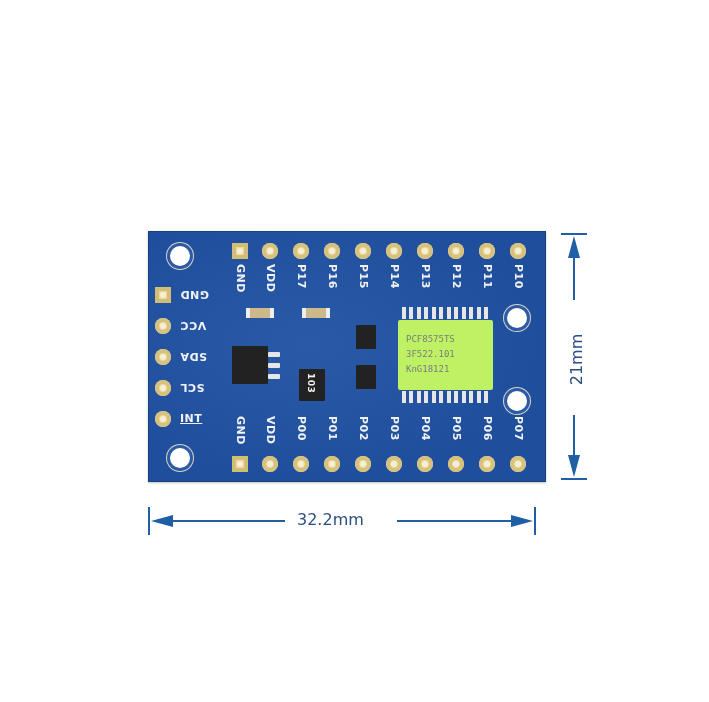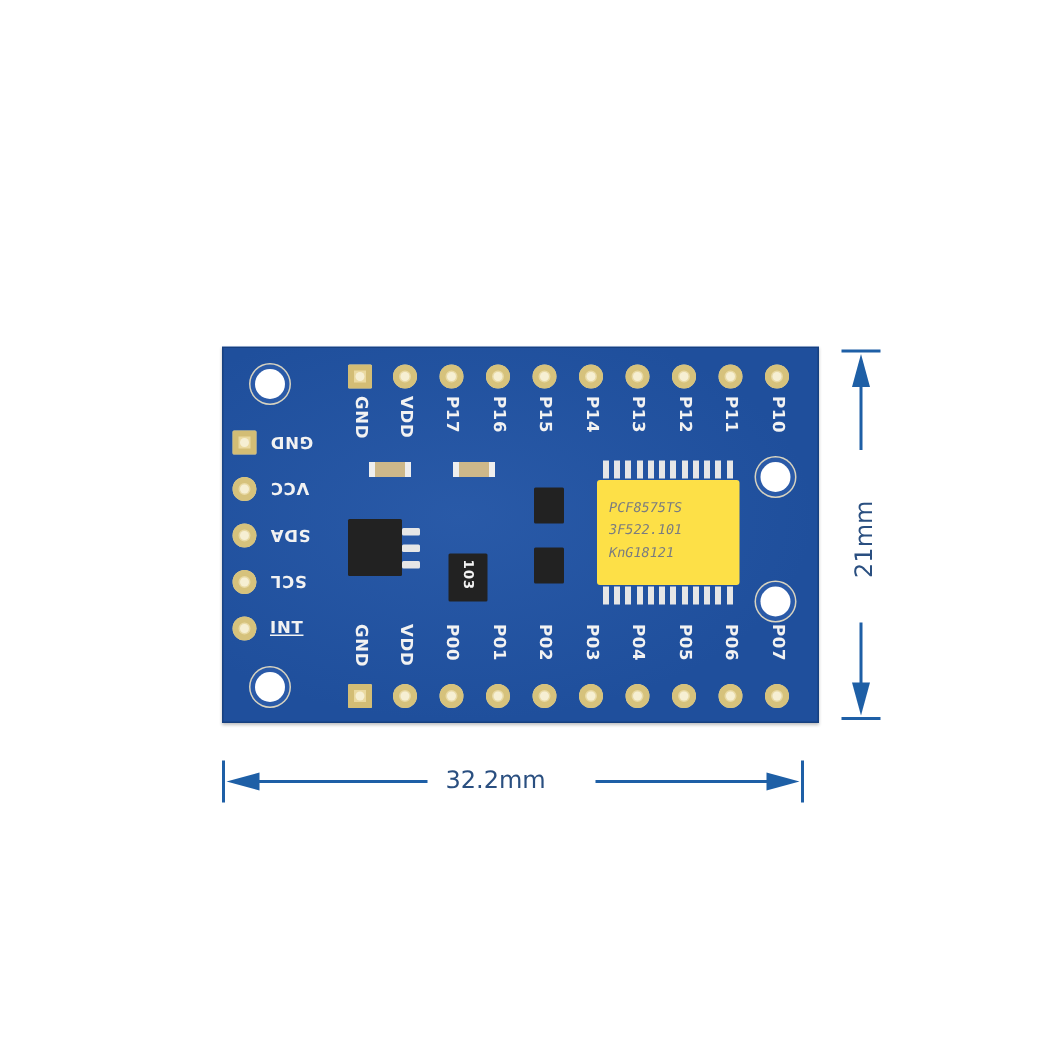--- a/index.html
+++ b/index.html
@@ -10,21 +10,21 @@
     background:radial-gradient(ellipse at 40% 45%, rgba(60,110,190,.35), rgba(0,0,0,0) 70%);pointer-events:none;}
   .hole{position:absolute;width:20px;height:20px;border-radius:50%;background:#fff;
     box-shadow:0 0 0 3px #2a5aa8, 0 0 0 4px #d9d4c0;}
   .pad{position:absolute;width:16px;height:16px;border-radius:50%;background:#e8d9a4;
     box-shadow:inset 0 0 0 4px #d6c27c;}
   .pad.sq{border-radius:1px;background:#ead9a0;box-shadow:inset 0 0 0 4px #d3bd75;}
   .pad::after{content:"";position:absolute;left:5px;top:5px;width:6px;height:6px;border-radius:50%;background:#f6efd3;}
   .lbl{position:absolute;color:#f2f2f2;font-weight:bold;font-size:11px;letter-spacing:.5px;white-space:nowrap;}
   .vlbl{writing-mode:vertical-rl;}
   .rot180{transform:rotate(180deg);}
-  .chip{position:absolute;left:398px;top:320px;width:95px;height:70px;background:#fde047;border-radius:2px;font-style:italic;}
+  .chip{position:absolute;left:398px;top:320px;width:95px;height:70px;background:#bef264;border-radius:2px;}
   .chip .txt{position:absolute;left:8px;font-size:9px;color:#7a7c80;font-family:"DejaVu Sans Mono",monospace;}
   .pin{position:absolute;width:5px;height:12px;background:#e6e6e6;border-radius:1px;}
   .smd{position:absolute;background:#222;border-radius:1px;}
   .cap{position:absolute;width:20px;height:10px;background:#cdb88a;border-left:4px solid #eee;border-right:4px solid #eee;}
   .dimline{position:absolute;background:#1e5fa6;}
   .dimtxt{position:absolute;color:#2a4f80;font-size:16px;}
   .arrow-l{position:absolute;width:0;height:0;border-top:6px solid transparent;border-bottom:6px solid transparent;border-right:22px solid #1e5fa6;}
   .arrow-r{position:absolute;width:0;height:0;border-top:6px solid transparent;border-bottom:6px solid transparent;border-left:22px solid #1e5fa6;}
   .arrow-u{position:absolute;width:0;height:0;border-left:6px solid transparent;border-right:6px solid transparent;border-bottom:22px solid #1e5fa6;}
   .arrow-d{position:absolute;width:0;height:0;border-left:6px solid transparent;border-right:6px solid transparent;border-top:22px solid #1e5fa6;}

